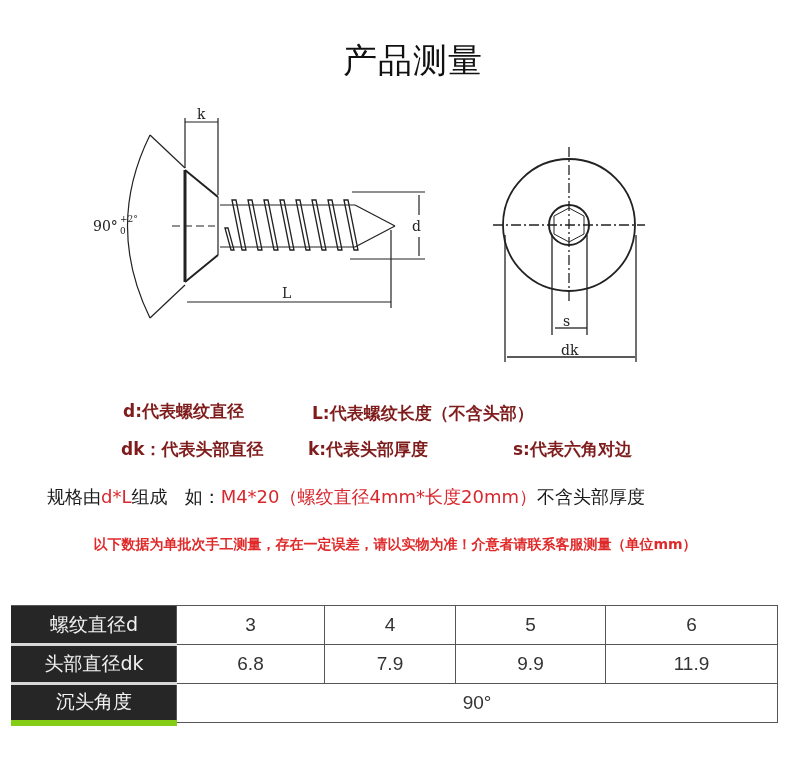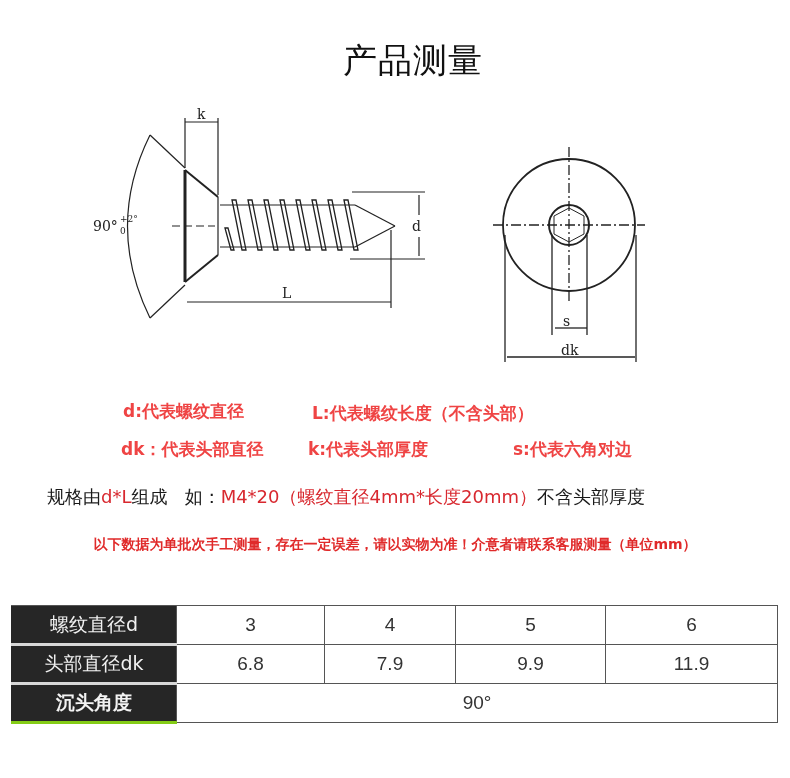--- a/index.html
+++ b/index.html
@@ -9,21 +9,21 @@
     .title {
       position: absolute; left: 0; top: 38px; width: 790px;
       text-align: center; font-size: 34px; font-weight: normal; color: #111;
       letter-spacing: 1px;
       padding-left: 36px;
     }
 
     .diagram { position: absolute; left: 0; top: 95px; width: 790px; height: 300px; }
     .diagram svg { position: absolute; left: 0; top: 0; }
 
-    .legend-row { position: absolute; font-size: 17px; font-weight: bold; color: #ef4444; white-space: nowrap; }
+    .legend-row { position: absolute; font-size: 17px; font-weight: bold; color: #7f1d1d; white-space: nowrap; }
 
     .spec-line {
       position: absolute; left: 47px; top: 485px; font-size: 18px; font-weight: normal;
       white-space: nowrap; color: #1a1a1a;
     }
     .spec-line .red { color: #d8282f; }
 
     .note-line {
       position: absolute; left: 0; top: 536px; width: 790px; text-align: center;
       font-size: 14px; font-weight: bold; color: #e02a2a; white-space: nowrap;
@@ -34,21 +34,21 @@
       border-collapse: collapse; table-layout: fixed;
     }
     table.spec-table td {
       height: 39px; border: 1px solid #555; text-align: center; vertical-align: middle;
       font-size: 19px; color: #333; font-family: "Liberation Sans", sans-serif;
     }
     table.spec-table td.row-label {
       background: #262626; color: #f2f2f2; font-size: 19px; font-family: "DejaVu Sans", sans-serif;
       border-bottom: 3px solid #d8d8d8; border-left: 1px solid #262626;
     }
-    table.spec-table tr:last-child td.row-label { border-bottom: 3px solid #84cc16; font-weight: bold; }
+    table.spec-table tr:last-child td.row-label { border-bottom: 6px solid #84cc16; }
   </style>
 </head>
 <body>
 
 <div class="title">产品测量</div>
 
 <div class="diagram">
   <svg width="790" height="300" viewBox="0 95 790 300">
 
     <g stroke="#222" fill="none" stroke-width="1.2">

